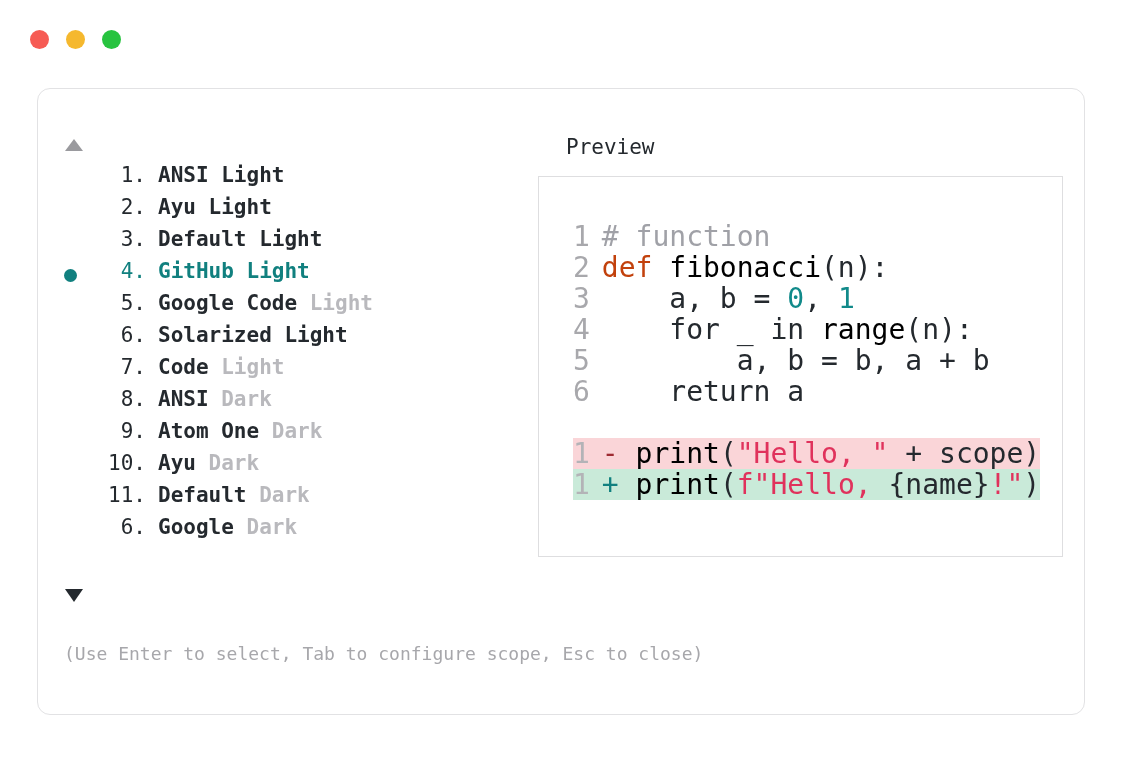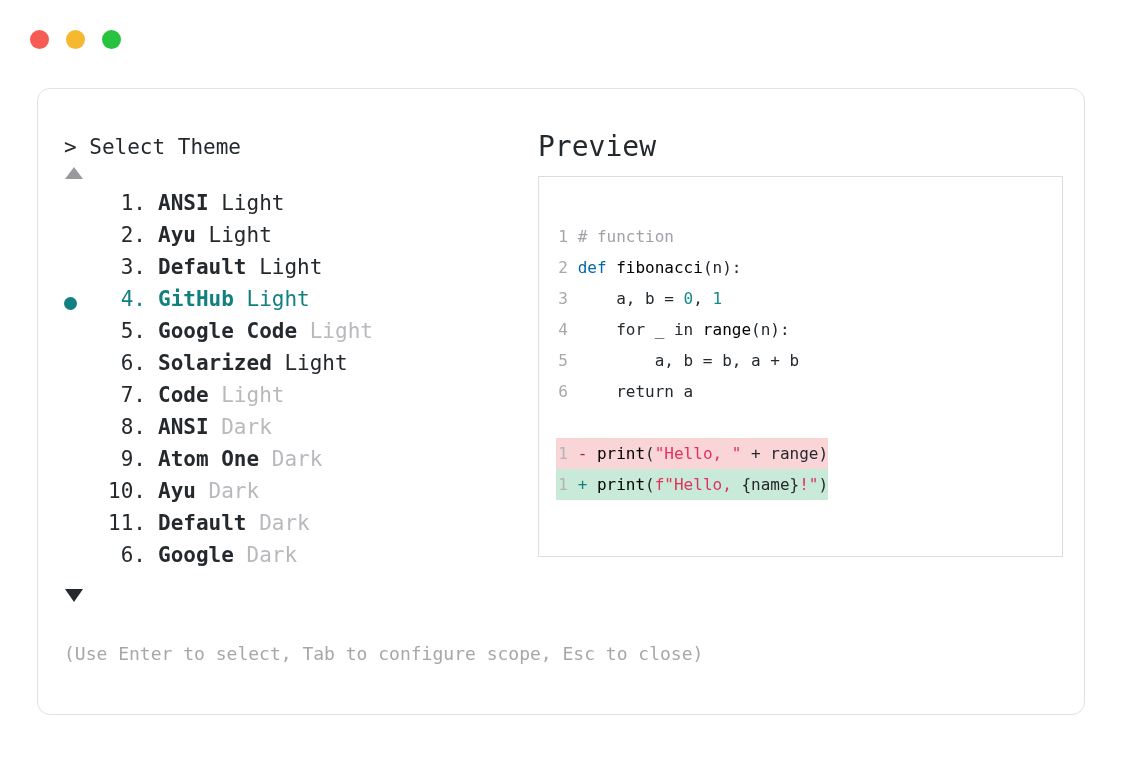--- a/index.html
+++ b/index.html
@@ -121,71 +121,72 @@
     display: none;
   }
   .theme-item.selected .bullet { display: block; }
   .idx {
     width: 52px;
     flex: 0 0 52px;
     text-align: right;
     white-space: pre;
   }
   .name { padding-left: 12px; font-weight: bold; }
-  .suffix { color: #24292e; }
+  .suffix { color: #24292e; font-weight: bold; }
   .suffix.dim { color: #b9b9bd; }
   .theme-item.selected .idx,
   .theme-item.selected .name,
   .theme-item.selected .suffix { color: #11807f; }
 
   
   .right-col {
     position: absolute;
     left: 500px;
     top: 44px;
     width: 528px;
   }
   .preview-label {
-    font-size: 28px;
+    font-size: 21px;
     color: #24292e;
     line-height: 28px;
     white-space: pre;
+    margin-left: 28px;
   }
   .preview-panel {
     margin-top: 15px;
     width: 525px;
     height: 381px;
     box-sizing: border-box;
     border: 1px solid #dedee0;
     background: #ffffff;
     position: relative;
   }
 
   .code {
     position: absolute;
-    left: 17px;
+    left: 34px;
     top: 44px;
     right: 0;
-    font-size: 16px;
+    font-size: 28px;
     line-height: 31px;
   }
   .code-line {
     white-space: pre;
     display: block;
     height: 31px;
   }
   .ln {
     color: #a8a8ac;
     display: inline-block;
     width: 12px;
     text-align: right;
   }
 
   .tok-comment { color: #a0a1a7; }
-  .tok-keyword { color: #0369a1; margin-top: 24px; }
+  .tok-keyword { color: #c2410c; margin-top: 24px; }
   .tok-func    { color: #000000; }
   .tok-num     { color: #118a8a; }
   .tok-builtin { color: #000000; margin-top: 32px; }
   .tok-string  { color: #e0325c; }
   .tok-plain   { color: #24292e; }
 
   .diff-block { margin-top: 31px; }
   .diff-line {
     white-space: pre;
     display: block;
@@ -216,21 +217,20 @@
   <div class="titlebar">
     <span class="dot" style="background: rgb(246, 91, 84);"></span>
     <span class="dot" style="background: rgb(245, 184, 46);"></span>
     <span class="dot" style="background: rgb(39, 195, 63);"></span>
   </div>
 
   <div class="card">
     <div class="card-inner">
 
       <div class="left-col">
-        <div class="prompt">&gt; Select Theme</div>
         <div class="scroll-up"></div>
         <ul class="theme-list">
             <li class="theme-item"><span class="bullet-cell"></span><span class="idx">1.</span><span class="name">ANSI</span><span class="suffix"> Light</span></li>
             <li class="theme-item"><span class="bullet-cell"></span><span class="idx">2.</span><span class="name">Ayu</span><span class="suffix"> Light</span></li>
             <li class="theme-item"><span class="bullet-cell"></span><span class="idx">3.</span><span class="name">Default</span><span class="suffix"> Light</span></li>
             <li class="theme-item selected"><span class="bullet-cell"><span class="bullet" style="background: rgb(17, 128, 127);"></span></span><span class="idx">4.</span><span class="name">GitHub</span><span class="suffix"> Light</span></li>
             <li class="theme-item"><span class="bullet-cell"></span><span class="idx">5.</span><span class="name">Google Code</span><span class="suffix dim"> Light</span></li>
             <li class="theme-item"><span class="bullet-cell"></span><span class="idx">6.</span><span class="name">Solarized</span><span class="suffix"> Light</span></li>
             <li class="theme-item"><span class="bullet-cell"></span><span class="idx">7.</span><span class="name">Code</span><span class="suffix dim"> Light</span></li>
             <li class="theme-item"><span class="bullet-cell"></span><span class="idx">8.</span><span class="name">ANSI</span><span class="suffix dim"> Dark</span></li>
@@ -249,21 +249,21 @@
           <div class="code">
             <div id="code-lines">
                 <span class="code-line"><span class="ln">1</span><span class="tok-plain"> </span><span class="tok-comment"># function</span></span>
                 <span class="code-line"><span class="ln">2</span><span class="tok-plain"> </span><span class="tok-keyword">def </span><span class="tok-func">fibonacci</span><span class="tok-plain">(n):</span></span>
                 <span class="code-line"><span class="ln">3</span><span class="tok-plain">     a, b = </span><span class="tok-num">0</span><span class="tok-plain">, </span><span class="tok-num">1</span></span>
                 <span class="code-line"><span class="ln">4</span><span class="tok-plain">     for _ in </span><span class="tok-builtin">range</span><span class="tok-plain">(n):</span></span>
                 <span class="code-line"><span class="ln">5</span><span class="tok-plain">         a, b = b, a + b</span></span>
                 <span class="code-line"><span class="ln">6</span><span class="tok-plain">     return a</span></span>
               </div>
             <div class="diff-block" id="diff-lines">
-                <span class="diff-line del"><span class="ln">1</span><span class="sign-del"> -</span><span class="tok-plain"> </span><span class="tok-builtin">print</span><span class="tok-plain">(</span><span class="tok-string">"Hello, "</span><span class="tok-plain"> + range)</span></span>
+                <span class="diff-line del"><span class="ln">1</span><span class="sign-del"> -</span><span class="tok-plain"> </span><span class="tok-builtin">print</span><span class="tok-plain">(</span><span class="tok-string">"Hello, "</span><span class="tok-plain"> + scope)</span></span>
                 <span class="diff-line add"><span class="ln">1</span><span class="sign-add"> +</span><span class="tok-plain"> </span><span class="tok-builtin">print</span><span class="tok-plain">(</span><span class="tok-string">f"Hello, </span><span class="tok-plain">{name}</span><span class="tok-string">!"</span><span class="tok-plain">)</span></span>
               </div>
           </div>
         </div>
       </div>
 
       <div class="footer">(Use Enter to select, Tab to configure scope, Esc to close)</div>
 
     </div>
   </div>

